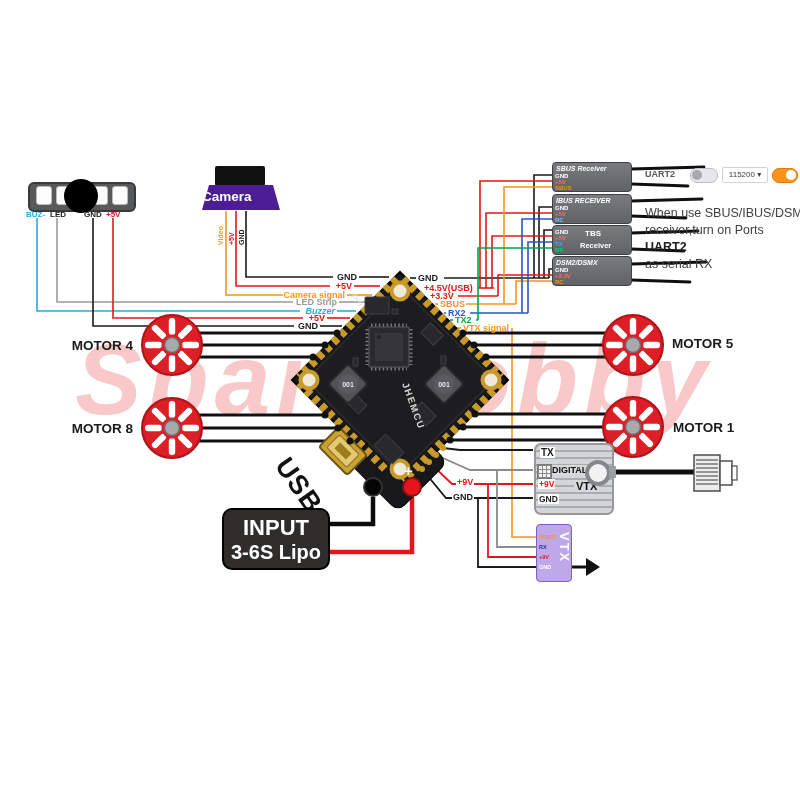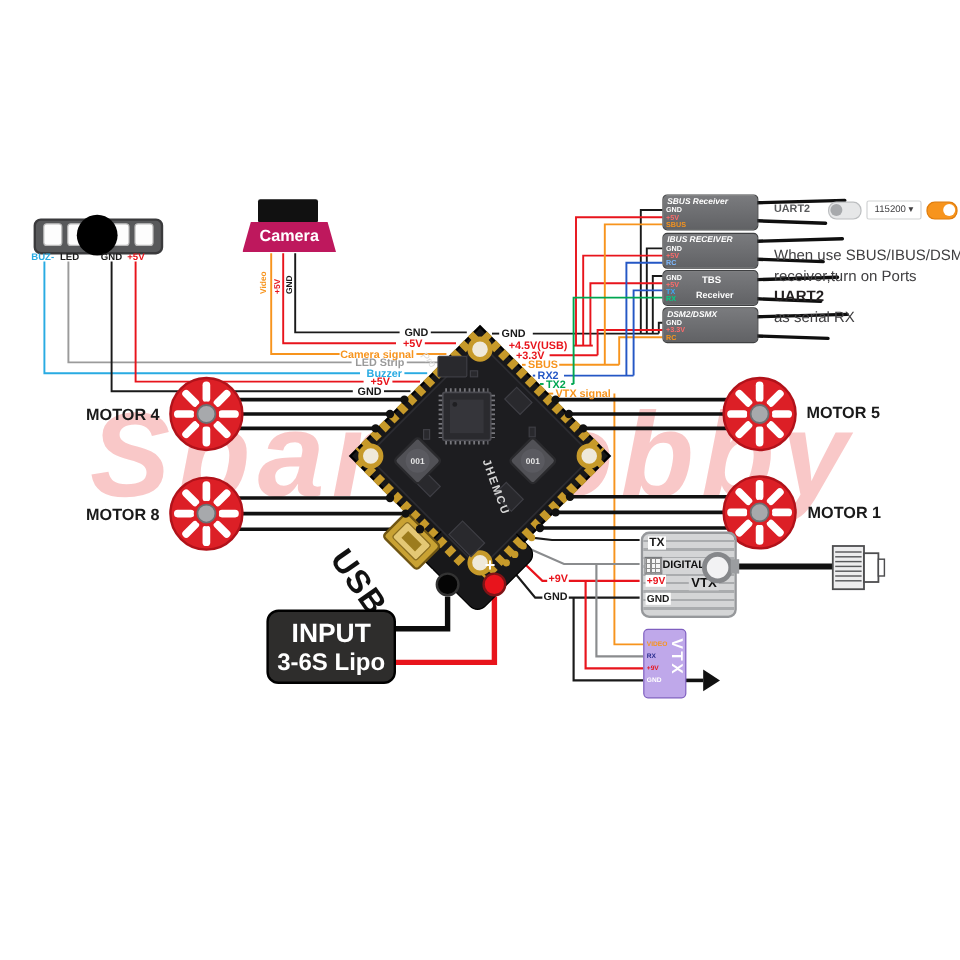--- a/index.html
+++ b/index.html
@@ -10,21 +10,21 @@
   .ov{position:absolute;z-index:2;}
   .lblR{position:absolute;z-index:2;width:70px;text-align:right;font-size:9px;font-weight:bold;line-height:10px;white-space:nowrap;}
   .lblL{position:absolute;z-index:2;font-size:9px;font-weight:bold;line-height:10px;white-space:nowrap;}
   .halo{background:#fff;padding:0 1px;}
   .pinlbl{font-size:8px;font-weight:bold;line-height:9px;white-space:nowrap;}
   .vert{transform:rotate(-90deg);transform-origin:center;width:30px;text-align:left;font-size:7px;font-weight:bold;line-height:8px;}
   .conn-box{background:#58595b;border:2px solid #3a3a3c;border-radius:6px;}
   .conn-pad{background:#fdfdfd;border:1px solid #bbb;border-radius:3px;}
   .buzzer{background:#000;border-radius:50%;}
   .cam-lens{background:#111;border-radius:2px;}
-  .cam-body{background:#be185d;clip-path:polygon(9% 0,91% 0,100% 100%,0 100%);color:#fff;font-weight:bold;font-size:13.5px;text-align:center;line-height:24px;}
+  .cam-body{background:#4c1d95;clip-path:polygon(9% 0,91% 0,100% 100%,0 100%);color:#fff;font-weight:bold;font-size:13.5px;line-height:24px;}
   .motor-lbl{font-size:13.5px;font-weight:bold;color:#1a1a1a;white-space:nowrap;}
   .rx-box{position:absolute;z-index:2;width:78px;background:linear-gradient(180deg,#7a7b7e,#616265);border:1.5px solid #3f4042;border-radius:4px;}
   .rx-title{position:absolute;left:3px;top:2px;color:#fff;font-weight:bold;font-style:italic;font-size:7px;line-height:8px;white-space:nowrap;}
   .rx-pin{position:absolute;left:2px;font-size:6px;font-weight:bold;line-height:6px;white-space:nowrap;}
   .uart-lbl{font-size:9px;color:#58595b;font-weight:bold;}
   .toggle{border-radius:7px;}
   .baud{border:1px solid #d1d3d4;border-radius:2px;background:#fff;font-size:8px;color:#414042;text-align:center;line-height:13px;}
   .note{font-size:12.5px;color:#414042;line-height:17px;width:160px;}
   .input-box{background:#2e2d2c;border:2px solid #000;border-radius:10px;color:#fff;text-align:center;}
   .usb-lbl{font-size:27px;font-weight:bold;color:#111;transform:rotate(55deg);transform-origin:left top;letter-spacing:1px;}
@@ -291,21 +291,21 @@
   <div class="ov cam-lens" style="left:215px;top:166px;width:50px;height:20px;"></div>
   <div class="ov cam-body" style="left:202px;top:185px;width:78px;height:25px;">Camera</div>
   <div class="ov vert" style="left: 206px; top: 226px; color: rgb(247, 148, 29);">Video</div>
   <div class="ov vert" style="left: 217px; top: 226px; color: rgb(232, 20, 28);">+5V</div>
   <div class="ov vert" style="left: 227px; top: 226px; color: rgb(26, 26, 26);">GND</div>
 
   <div class="lblR" style="left: 287px; top: 272px; color: rgb(26, 26, 26);">GND</div>
   <div class="lblR" style="left: 282px; top: 281px; color: rgb(232, 20, 28);">+5V</div>
   <div class="lblR" style="left: 275px; top: 290px; color: rgb(247, 148, 29);">Camera signal</div>
   <div class="lblR" style="left: 267px; top: 297px; color: rgb(154, 154, 154);">LED Strip</div>
-  <div class="lblR" style="left: 265px; top: 306px; color: rgb(41, 171, 226);">Buzzer</div>
+  <div class="lblR" style="left: 265px; top: 306px; color: rgb(41, 171, 226); font-style: italic;">Buzzer</div>
   <div class="lblR" style="left: 255px; top: 313px; color: rgb(232, 20, 28);">+5V</div>
   <div class="lblR" style="left: 248px; top: 321px; color: rgb(26, 26, 26);">GND</div>
 
   <div class="lblL" style="left: 418px; top: 273px; color: rgb(26, 26, 26);">GND</div>
   <div class="lblL" style="left: 424px; top: 283px; color: rgb(232, 20, 28);">+4.5V(USB)</div>
   <div class="lblL" style="left: 430px; top: 291px; color: rgb(232, 20, 28);">+3.3V</div>
   <div class="lblL" style="left: 440px; top: 299px; color: rgb(247, 148, 29);">SBUS</div>
   <div class="lblL" style="left: 448px; top: 308px; color: rgb(36, 87, 197);">RX2</div>
   <div class="lblL" style="left: 455px; top: 315px; color: rgb(0, 166, 81);">TX2</div>
   <div class="lblL" style="left: 463px; top: 323px; color: rgb(247, 148, 29);">VTX signal</div>

